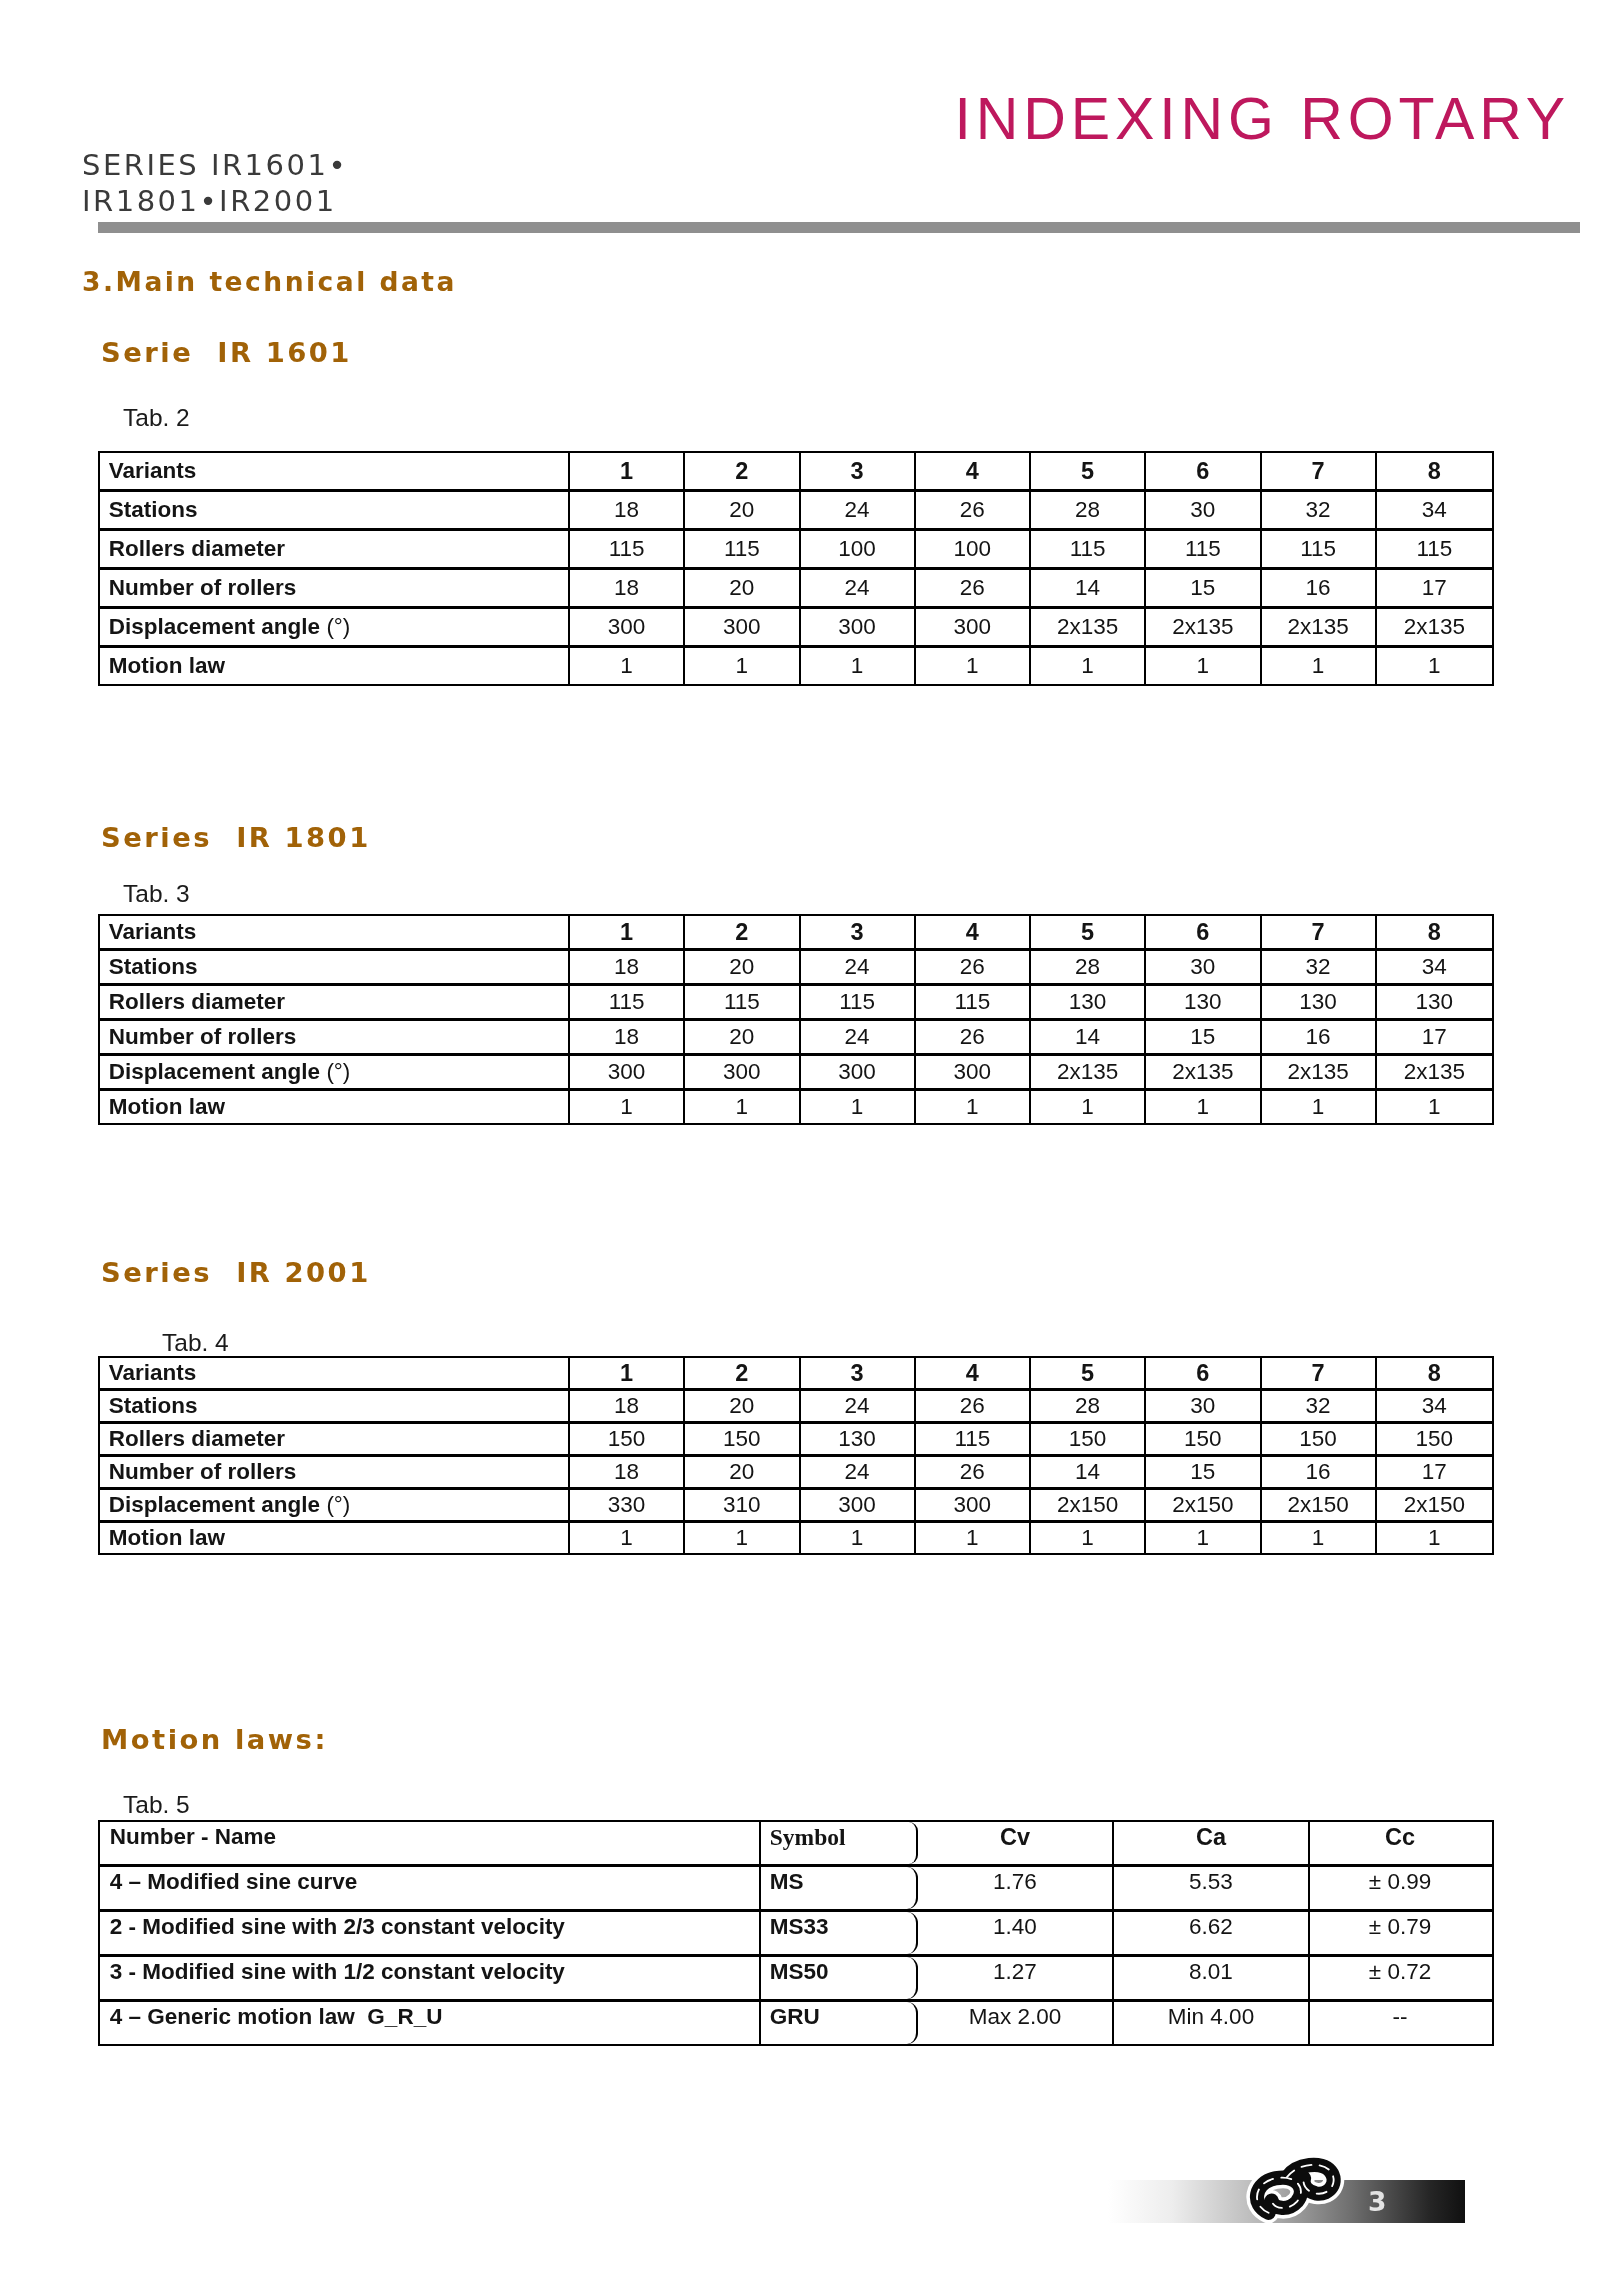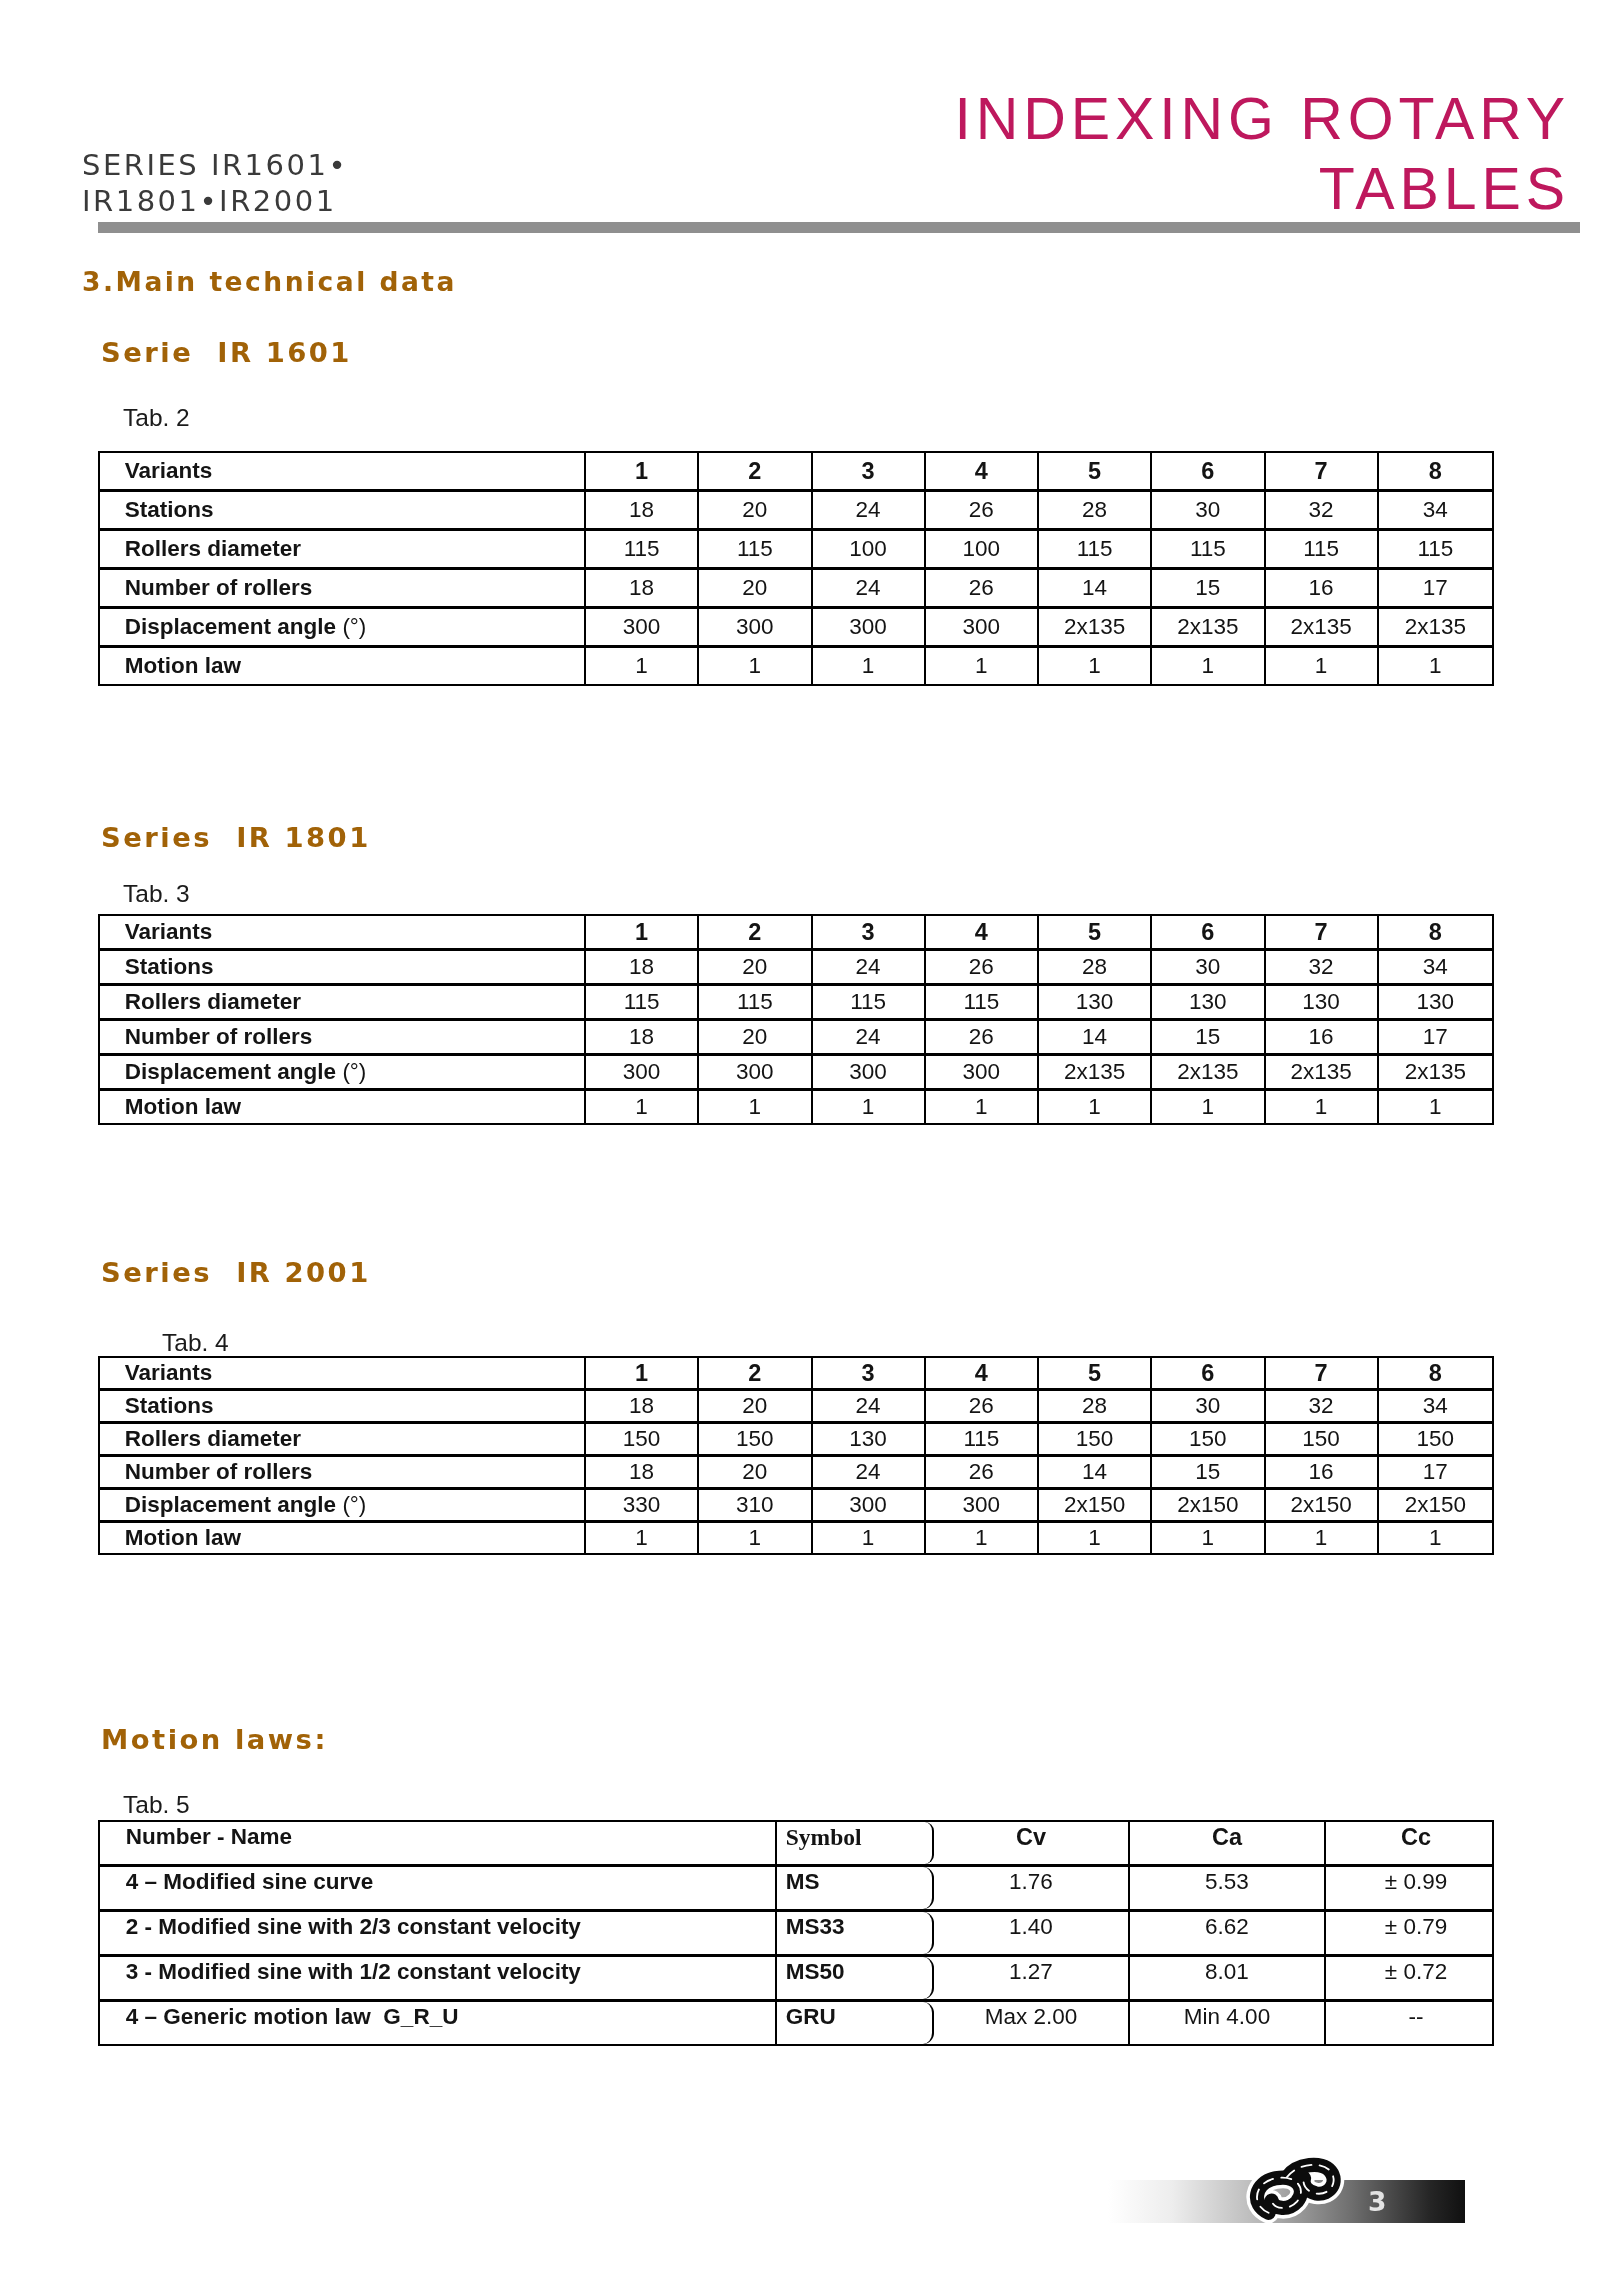--- a/index.html
+++ b/index.html
@@ -59,21 +59,20 @@
   .dtable {
     position: absolute; left: 98px; width: 1396px;
     border: 2.9px solid #000; background: #fff;
   }
   .t2 { top: 451px; }
   .t3 { top: 914px; }
   .t4 { top: 1356px; }
   .trow {
     display: grid;
     border-bottom: 3.9px solid #000;
-    padding-left: 16px;
   }
   .dtable .trow { grid-template-columns: 470px repeat(8, 1fr); }
   .trow:last-child { border-bottom: none; }
   .cell {
     border-right: 2px solid #000;
     text-align: center; color: #141414;
     font-size: 22.5px; overflow: hidden; white-space: pre;
   }
   .cell:last-child { border-right: none; }
   .t2 .cell { height: 36px; line-height: 36px; }
@@ -112,21 +111,21 @@
     font-weight: bold; font-size: 26.5px; color: #e3e3e3; letter-spacing: 1px;
   }
 </style>
 </head>
 <body>
 
 <div class="page">
 
   <div class="series-id"><span>SERIES IR1601•</span><br><span>IR1801•IR2001</span></div>
 
-  <div class="main-title"><span>INDEXING ROTARY</span><br><span>TABLES</span></div>
+  <div class="main-title"><span>INDEXING ROTARY</span><br></div>
 
   <div class="rule"></div>
 
   <div class="h-gray h-main">3.Main technical data</div>
 
   <div class="h-gray h-sec1">Serie  IR 1601</div>
   <div class="tab-label tl2">Tab. 2</div>
   <div class="dtable t2">
       <div class="trow">
         <div class="cell label"><b>Variants</b></div>

